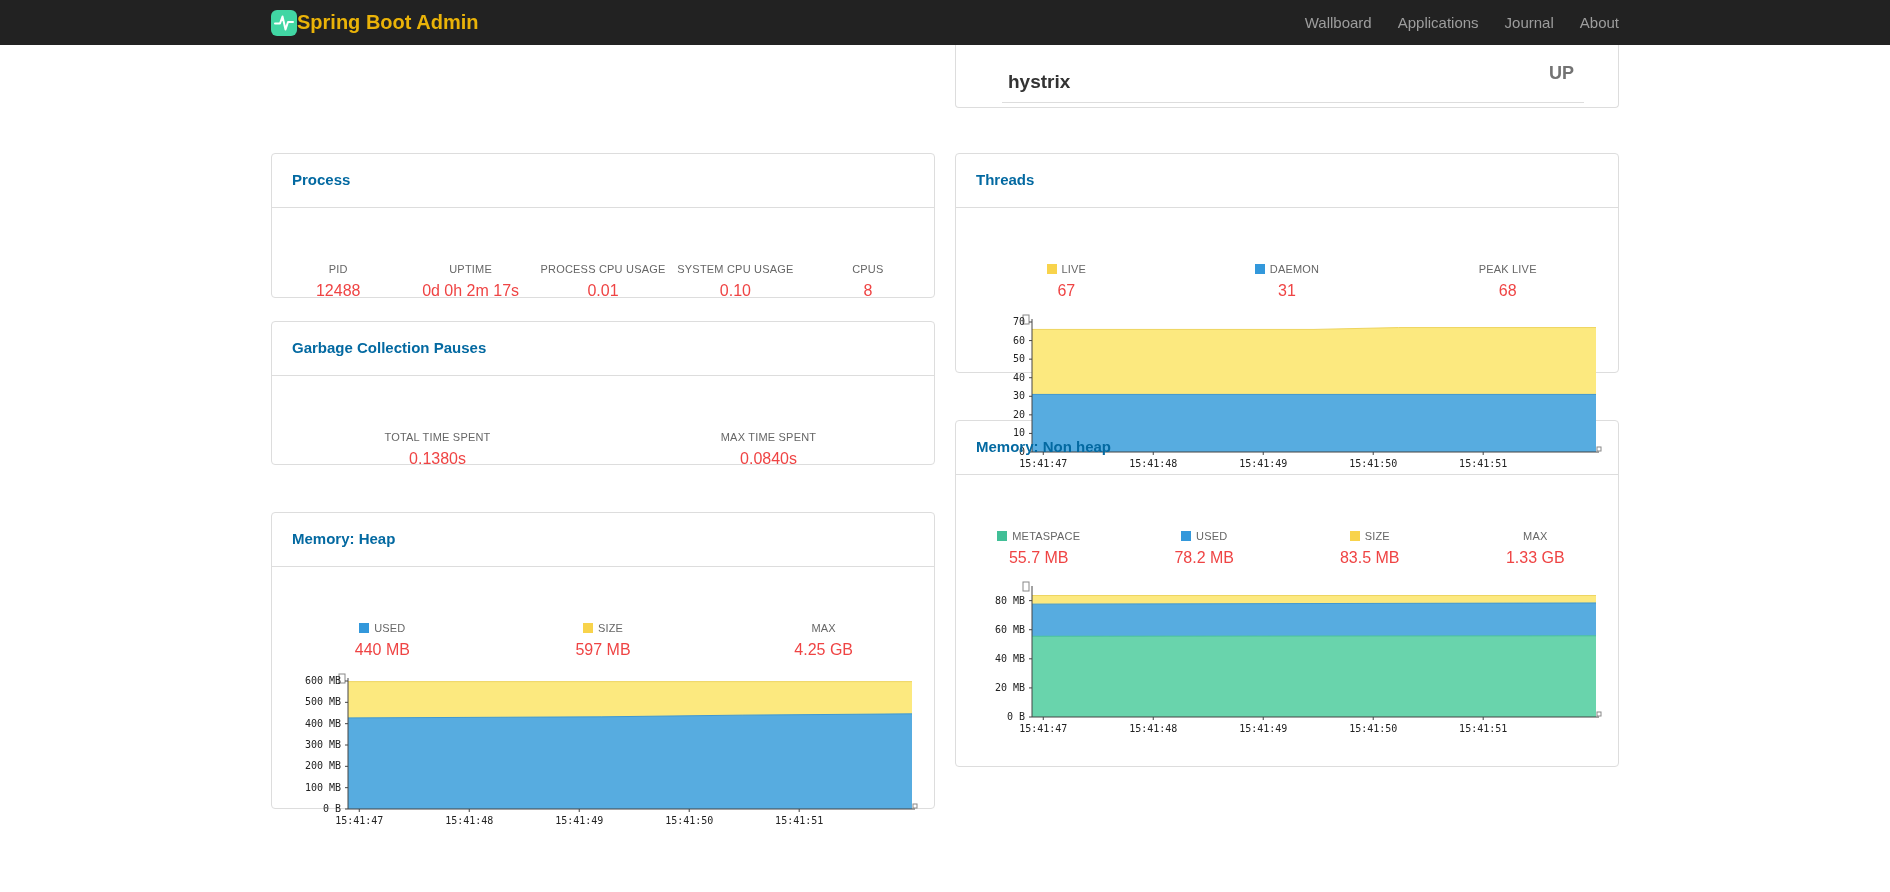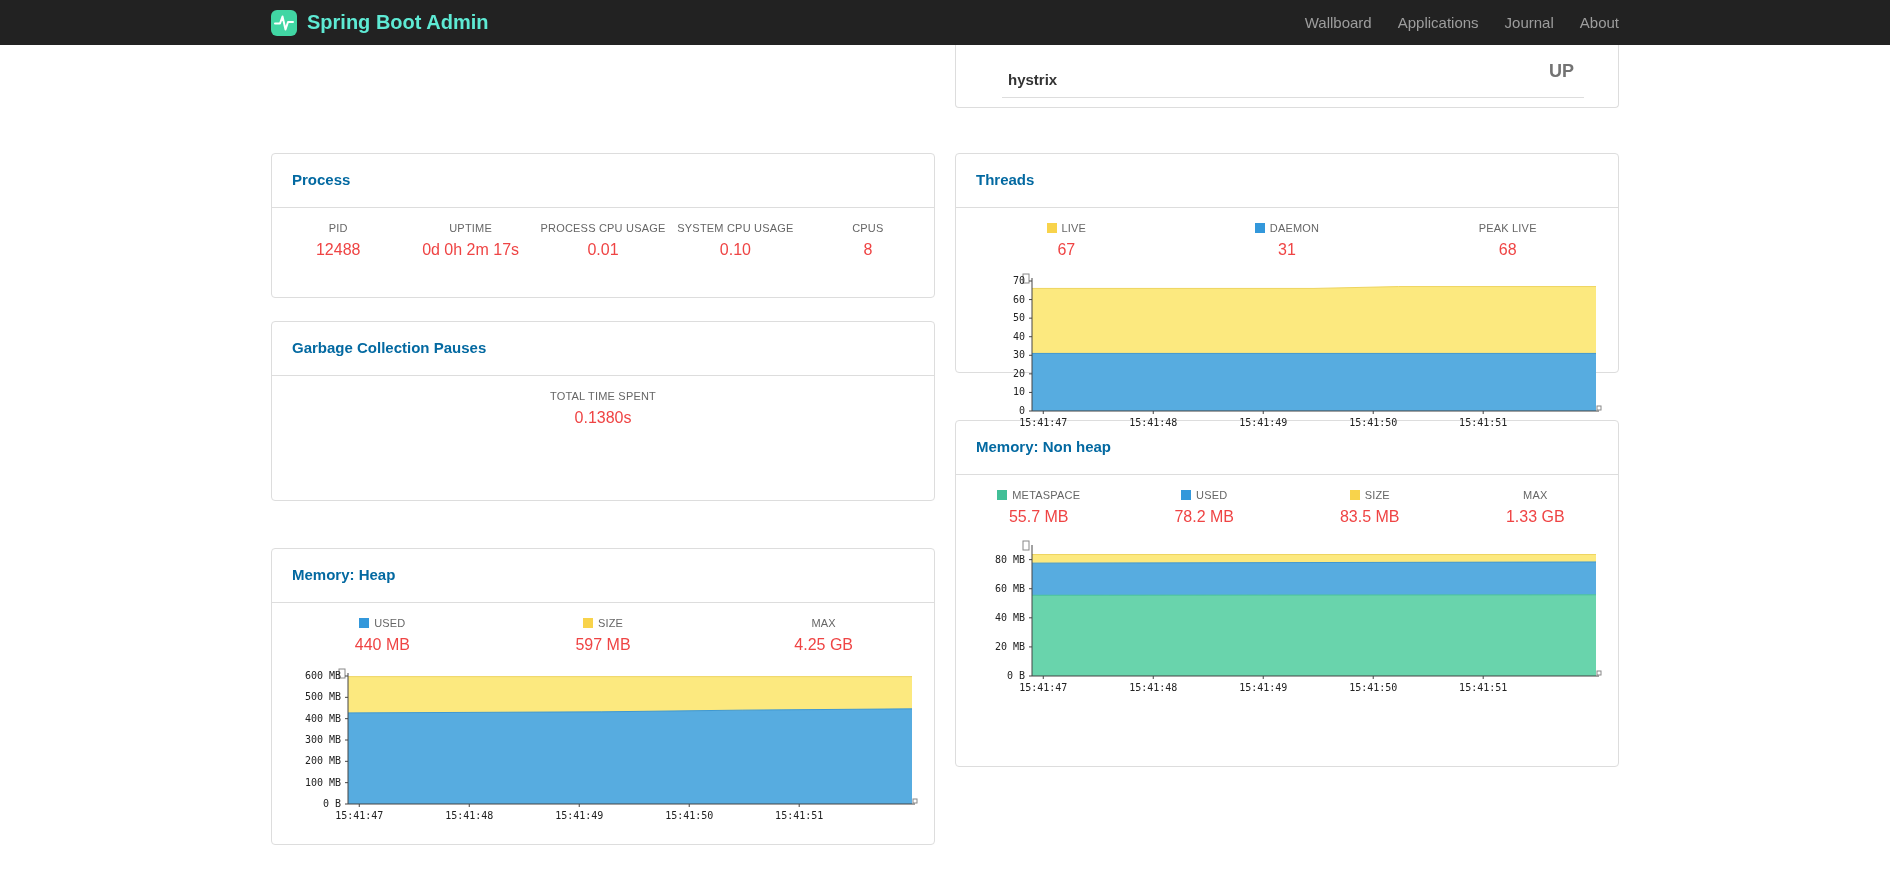--- a/index.html
+++ b/index.html
@@ -8,53 +8,53 @@
     width: 1890px; min-height: 892px;
     font-family: "Liberation Sans", "DejaVu Sans", sans-serif;
     color: #333;
   }
   
   .navbar { background: #222; height: 45px; display: flex; align-items: center; }
   .navbar-inner {
     width: 1348px; margin: 0 auto; display: flex;
     align-items: center; justify-content: space-between;
   }
-  .brand { display: flex; align-items: center; gap: 10px; color: #5eead4;
+  .brand { display: flex; align-items: center; color: #eab308;
            font-size: 20px; font-weight: 700; text-decoration: none; }
   .brand-icon { display: block; }
   .nav { display: flex; gap: 26px; }
   .nav a { color: #9d9d9d; font-size: 15px; text-decoration: none; }
   
   .container {
     width: 1348px; margin: 0 auto;
     display: grid; grid-template-columns: 664px 664px; column-gap: 20px;
     align-items: start;
   }
   .col { display: block; }
   
   .panel { background: #fff; border: 1px solid #ddd; border-radius: 4px; }
   .panel-heading {
     height: 54px; padding: 17px 20px 0; border-bottom: 1px solid #ddd;
     font-size: 15px; font-weight: 700; color: #0369a1;
   }
   .panel-process { margin-top: 108px; height: 145px; }
-  .panel-gc      { margin-top: 23px;  height: 180px; }
+  .panel-gc      { margin-top: 23px;  height: 144px; }
   .panel-heap    { margin-top: 47px;  height: 297px; }
   .panel-threads { margin-top: 45px;  height: 220px; }
   .panel-nonheap { margin-top: 47px;  height: 347px; }
   
   .status-card { border-top: none; border-radius: 0 0 4px 4px; height: 63px; }
   .status-row { display: flex; justify-content: space-between; align-items: center;
                 padding: 9px 44px 9px 52px; }
-  .service-name { font-size: 15px; font-weight: 600; color: #333; margin-top: 17px; }
+  .service-name { font-size: 19px; font-weight: 600; color: #333; margin-top: 17px; }
   .status-up { font-size: 18px; font-weight: 700; color: #737373; }
   .status-divider { border-top: 1px solid #ddd; margin: 0 34px 0 46px; }
   
   .stats { display: flex; margin-top: 14px; }
-  .stat { flex: 1; text-align: center; }
+  .stat { flex: 1; text-align: center; margin-top: 41px; }
   .stat-label { font-size: 11px; color: #666; letter-spacing: 0.2px; }
   .stat-value { font-size: 16px; color: #ef4444; margin-top: 7px; }
   .swatch { display: inline-block; width: 10px; height: 10px;
             margin-right: 5px; position: relative; top: 1px; }
   
   .chart { display: block; margin: 12px auto 0; }
   .chart text { font-family: "DejaVu Sans Mono", monospace; font-size: 10px; fill: #222; }
 </style>
 </head>
 <body>
@@ -106,20 +106,24 @@
         </div>
       </div>
     </section>
 
     <section class="panel panel-gc">
       <div class="panel-heading">Garbage Collection Pauses</div>
       <div class="stats">
         <div class="stat">
           <div class="stat-label">TOTAL TIME SPENT</div>
           <div class="stat-value">0.1380s</div>
+        </div>
+        <div class="stat">
+          <div class="stat-label">MAX TIME SPENT</div>
+          <div class="stat-value">0.0840s</div>
         </div>
       </div>
     </section>
 
     <section class="panel panel-heap">
       <div class="panel-heading">Memory: Heap</div>
       <div class="stats">
         <div class="stat">
           <div class="stat-label"><span class="swatch" style="background: rgb(51, 152, 219);"></span><span>USED</span></div>
           <div class="stat-value">440 MB</div>

